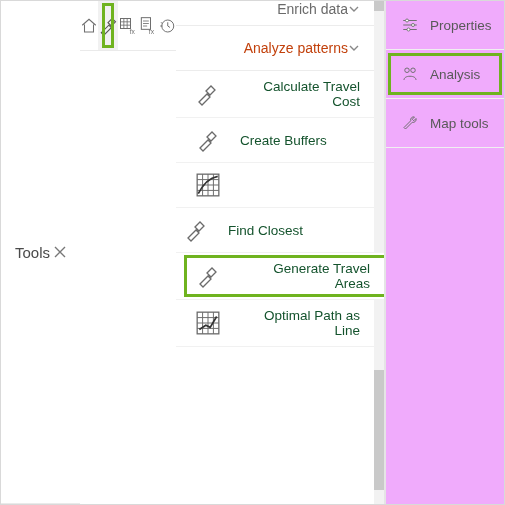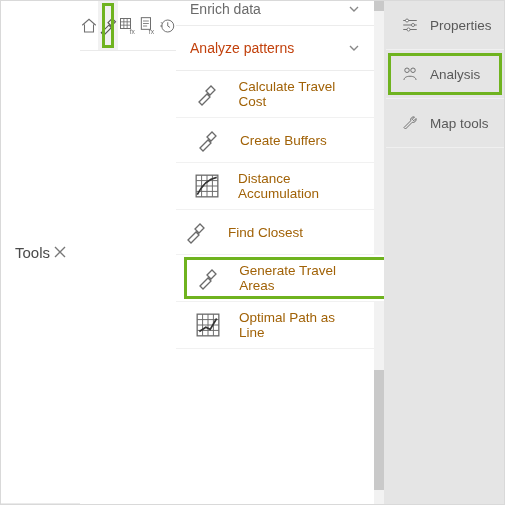--- a/index.html
+++ b/index.html
@@ -63,20 +63,21 @@
   .tab .hl {
     position: absolute;
     inset: 2px 4px 2px 4px;
     border: 3px solid #6fb31f;
     pointer-events: none;
   }
   .scroll-area {
     flex: 1;
     overflow-y: auto;
     position: relative;
+    text-align: right;
   }
   
   .scroll-area::-webkit-scrollbar { width: 10px; background: #f3f3f3; }
   .scroll-area::-webkit-scrollbar-thumb { background: #c9c9c9; }
   .scroll-indicator-top {
     position: absolute; top:0; right:0; width:10px; height:10px;
     background:#c9c9c9;
   }
   .scroll-indicator-bot {
     position: absolute; bottom:14px; right:0; width:10px; height:120px;
@@ -103,21 +104,21 @@
   .group-header.truncated-top {
     padding-top: 0px; padding-bottom: 8px;
     color:#6a6a6a;
   }
   .tool-item {
     display: flex;
     align-items: center;
     gap: 18px;
     padding: 8px 14px 8px 18px;
     font-size: 13.5px;
-    color: #a16207;
+    color: #14532d;
     border-bottom: 1px solid #f1f1f1;
     cursor: pointer;
     background:#fff;
     position:relative;
   }
   .tool-item .ticon {
     width: 28px; height: 28px;
     display:flex; align-items:center; justify-content:center;
     color:#6b6b6b;
   }
@@ -136,21 +137,21 @@
     position:absolute;
     left:8px; top:2px; bottom:2px;
     width: 218px;
     border:3px solid #6fb31f;
     pointer-events:none;
   }
   
   .side-panel {
     flex: 1;
     border-left: 1px solid #e5e5e5;
-    background:#e5e5e5;
+    background:#f0abfc;
     padding-top: 0;
   }
   .side-item {
     display:flex;
     align-items:center;
     gap: 10px;
     padding: 14px 10px 14px 14px;
     font-size: 13.5px;
     color:#595959;
     border-bottom: 1px solid #f0f0f0;
@@ -263,21 +264,20 @@
       </div>
 
       <div class="tool-item" style="margin-right:10px;">
         <span class="ticon">
           <svg width="26" height="26" viewBox="0 0 24 24">
               <rect x="2" y="2" width="20" height="20" fill="none" stroke="#6b6b6b" stroke-width="1.2"></rect>
               <path d="M2 7h20M2 12h20M2 17h20M7 2v20M12 2v20M17 2v20" stroke="#6b6b6b" stroke-width="0.9"></path>
               <path d="M3 20 Q10 6 21 4" fill="none" stroke="#333" stroke-width="1.6"></path>
             </svg>
         </span>
-        <span>Distance Accumulation</span>
       </div>
 
 
       <div class="tool-item" style="margin-right:10px;padding-left:6px;">
         <span class="ticon">
           <svg width="24" height="24" viewBox="0 0 24 24">
               <path d="M4 20 L12 12 L15 15 L7 23 Z M11 9 L16 4 L20 8 L15 13 Z" fill="none" stroke="#6b6b6b" stroke-width="1.3"></path>
             </svg>
         </span>
         <span>Find Closest</span>

